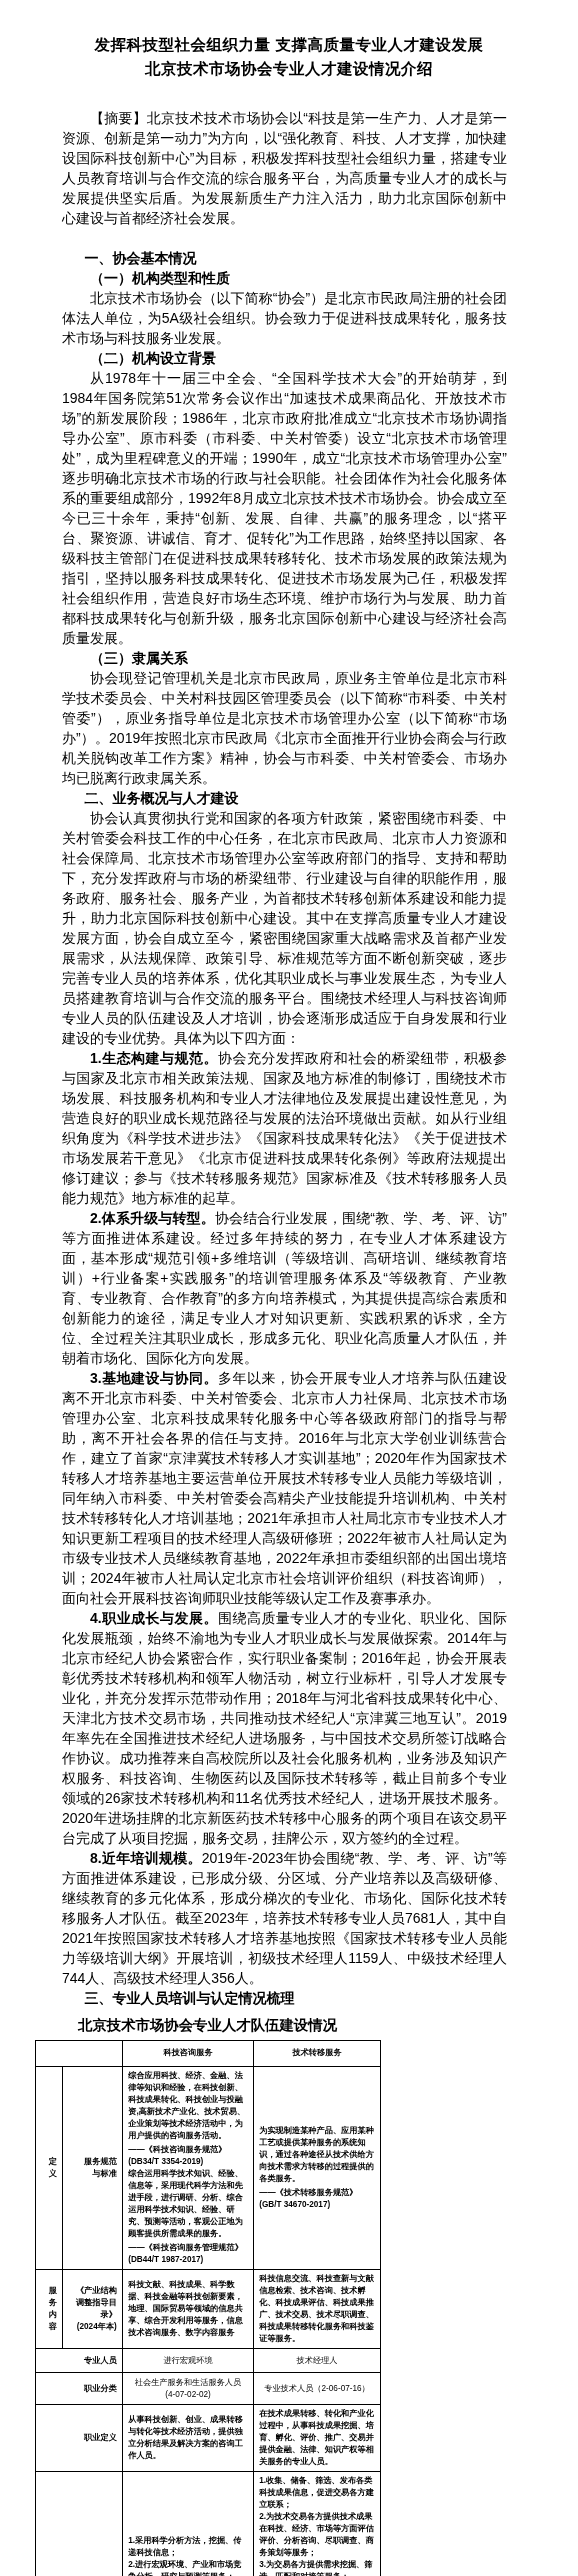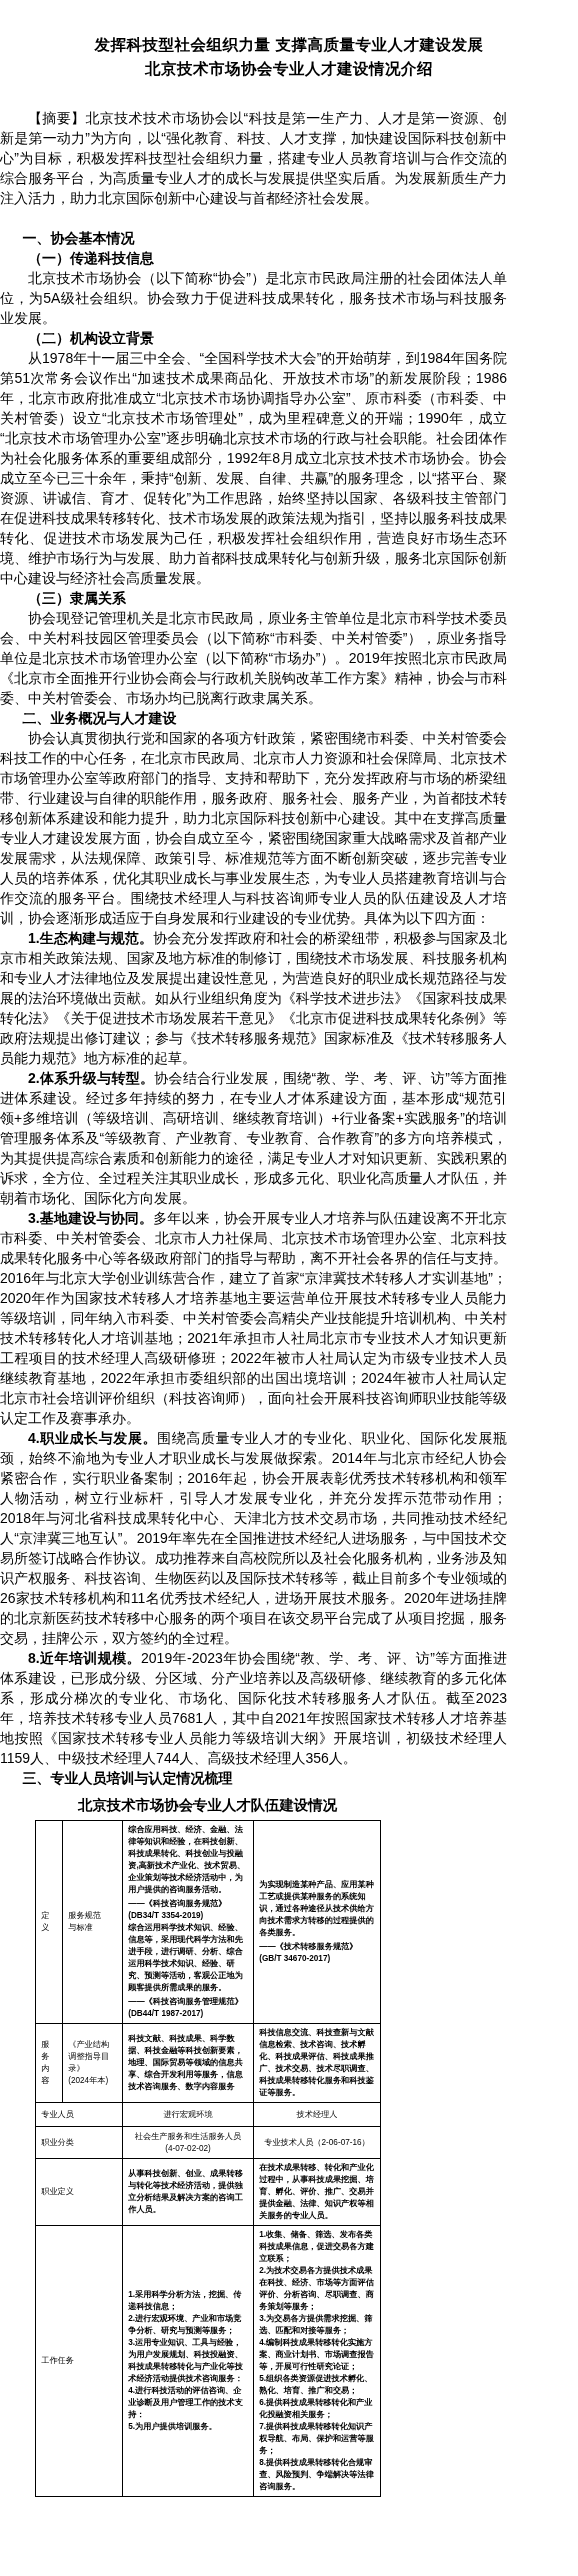--- a/index.html
+++ b/index.html
@@ -2,34 +2,34 @@
 <html lang="zh" style="font-size:8.2px"><head>
 <meta charset="utf-8">
 <style>
   * { margin:0; padding:0; box-sizing:border-box; }
   html,body { background:#fff; }
   body { width:578px; font-family:"Liberation Sans", sans-serif; color:#000; }
   .page { width:578px; min-height:3636px; background:#fff; padding-top:33px; padding-bottom:36px; }
 
   .doc-title { text-align:center; font-size:15.5px; font-weight:bold; line-height:24px; letter-spacing:0.5px; }
 
-  .text-col { padding-right:71px; }
+  .text-col { padding-left:62px; padding-right:71px; }
   .para { font-size:14px; line-height:20px; text-indent:2em; text-align:justify; }
   .abstract { margin-top:27px; }
   .h-sec { font-size:14px; line-height:20px; font-weight:bold; text-indent:1.6em; }
   .h-sec.first { margin-top:20px; }
   .h-sub { font-size:14px; line-height:20px; font-weight:bold; text-indent:2em; }
   .lead { font-weight:bold; }
 
   .tbl-title { font-weight:bold; text-align:center; font-size:14.4px; line-height:18.5px;font-family:Liberation Serif, serif; }
   .t1-title { width:345px; margin:8.2px 0 5.2px 35px; }
 
   table { border-collapse:collapse; table-layout:fixed; font-size:8.2px; line-height:12px; background:#fff; }
   td { border:0.5px solid #000; vertical-align:middle; padding:3.1px 5.2px; text-align:center; word-break:break-all; }
-  .lbl { font-weight:normal; text-align:left; }
+  .lbl { font-weight:bold; text-align:right; }
   .hd  { font-weight:bold; text-align:center; }
   .left { text-align:left;font-weight:bold; }
   .pre { white-space:pre-line; }
   .cite { text-align:left; }
   .cite-gap { margin-top:2.1px; }
 
   .t1 { width:345px; margin-left:35px; }
 
   .t1 .r-head td { height:26px; }
   .t1 .r-pro td { height:24px; }
@@ -42,21 +42,21 @@
 
   <h1 class="doc-title">
     <span>发挥科技型社会组织力量 支撑高质量专业人才建设发展</span><br>
     <span>北京技术市场协会专业人才建设情况介绍</span>
   </h1>
 
   <div class="text-col">
     <p class="para abstract">【摘要】北京技术技术市场协会以“科技是第一生产力、人才是第一资源、创新是第一动力”为方向，以“强化教育、科技、人才支撑，加快建设国际科技创新中心”为目标，积极发挥科技型社会组织力量，搭建专业人员教育培训与合作交流的综合服务平台，为高质量专业人才的成长与发展提供坚实后盾。为发展新质生产力注入活力，助力北京国际创新中心建设与首都经济社会发展。</p>
 
     <h2 class="h-sec first">一、协会基本情况</h2>
-    <h3 class="h-sub">（一）传递科技信息</h3>
+    <h3 class="h-sub">（一）机构类型和性质</h3>
     <p class="para">北京技术市场协会（以下简称“协会”）是北京市民政局注册的社会团体法人单位，为5A级社会组织。协会致力于促进科技成果转化，服务技术市场与科技服务业发展。</p>
     <h3 class="h-sub">（二）机构设立背景</h3>
     <p class="para">从1978年十一届三中全会、“全国科学技术大会”的开始萌芽，到1984年国务院第51次常务会议作出“加速技术成果商品化、开放技术市场”的新发展阶段；1986年，北京市政府批准成立“北京技术市场协调指导办公室”、原市科委（市科委、中关村管委）设立“北京技术市场管理处”，成为里程碑意义的开端；1990年，成立“北京技术市场管理办公室”逐步明确北京技术市场的行政与社会职能。社会团体作为社会化服务体系的重要组成部分，1992年8月成立北京技术技术市场协会。协会成立至今已三十余年，秉持“创新、发展、自律、共赢”的服务理念，以“搭平台、聚资源、讲诚信、育才、促转化”为工作思路，始终坚持以国家、各级科技主管部门在促进科技成果转移转化、技术市场发展的政策法规为指引，坚持以服务科技成果转化、促进技术市场发展为己任，积极发挥社会组织作用，营造良好市场生态环境、维护市场行为与发展、助力首都科技成果转化与创新升级，服务北京国际创新中心建设与经济社会高质量发展。</p>
     <h3 class="h-sub">（三）隶属关系</h3>
     <p class="para">协会现登记管理机关是北京市民政局，原业务主管单位是北京市科学技术委员会、中关村科技园区管理委员会（以下简称“市科委、中关村管委”），原业务指导单位是北京技术市场管理办公室（以下简称“市场办”）。2019年按照北京市民政局《北京市全面推开行业协会商会与行政机关脱钩改革工作方案》精神，协会与市科委、中关村管委会、市场办均已脱离行政隶属关系。</p>
 
     <h2 class="h-sec">二、业务概况与人才建设</h2>
     <p class="para">协会认真贯彻执行党和国家的各项方针政策，紧密围绕市科委、中关村管委会科技工作的中心任务，在北京市民政局、北京市人力资源和社会保障局、北京技术市场管理办公室等政府部门的指导、支持和帮助下，充分发挥政府与市场的桥梁纽带、行业建设与自律的职能作用，服务政府、服务社会、服务产业，为首都技术转移创新体系建设和能力提升，助力北京国际科技创新中心建设。其中在支撑高质量专业人才建设发展方面，协会自成立至今，紧密围绕国家重大战略需求及首都产业发展需求，从法规保障、政策引导、标准规范等方面不断创新突破，逐步完善专业人员的培养体系，优化其职业成长与事业发展生态，为专业人员搭建教育培训与合作交流的服务平台。围绕技术经理人与科技咨询师专业人员的队伍建设及人才培训，协会逐渐形成适应于自身发展和行业建设的专业优势。具体为以下四方面：</p>
 
     <p class="para"><span class="lead">1.生态构建与规范。</span><span>协会充分发挥政府和社会的桥梁纽带，积极参与国家及北京市相关政策法规、国家及地方标准的制修订，围绕技术市场发展、科技服务机构和专业人才法律地位及发展提出建设性意见，为营造良好的职业成长规范路径与发展的法治环境做出贡献。如从行业组织角度为《科学技术进步法》《国家科技成果转化法》《关于促进技术市场发展若干意见》《北京市促进科技成果转化条例》等政府法规提出修订建议；参与《技术转移服务规范》国家标准及《技术转移服务人员能力规范》地方标准的起草。</span></p>
@@ -70,20 +70,25 @@
 
   <div class="tbl-title t1-title">北京技术市场协会专业人才队伍建设情况</div>
   <table class="t1">
     <colgroup>
         <col style="width:27px">
         <col style="width:60px">
         <col style="width:131px">
         <col style="width:127px">
       </colgroup>
     <tbody>
+        <tr class="r-head">
+      <td class="hd" colspan="2"></td>
+      <td class="hd">科技咨询服务</td>
+      <td class="hd">技术转移服务</td>
+    </tr>
     <tr>
       <td class="lbl pre">定义</td>
       <td class="lbl pre">服务规范
 与标准</td>
       <td class="left">
         <div>综合应用科技、经济、金融、法律等知识和经验，在科技创新、科技成果转化、科技创业与投融资,高新技术产业化、技术贸易、企业策划等技术经济活动中，为用户提供的咨询服务活动。</div>
         <div class="cite cite-gap">——《科技咨询服务规范》</div>
         <div class="cite">(DB34/T 3354-2019)</div>
         <div>综合运用科学技术知识、经验、信息等，采用现代科学方法和先进手段，进行调研、分析、综合运用科学技术知识、经验、研究、预测等活动，客观公正地为顾客提供所需成果的服务。</div>
         <div class="cite cite-gap">——《科技咨询服务管理规范》</div>

